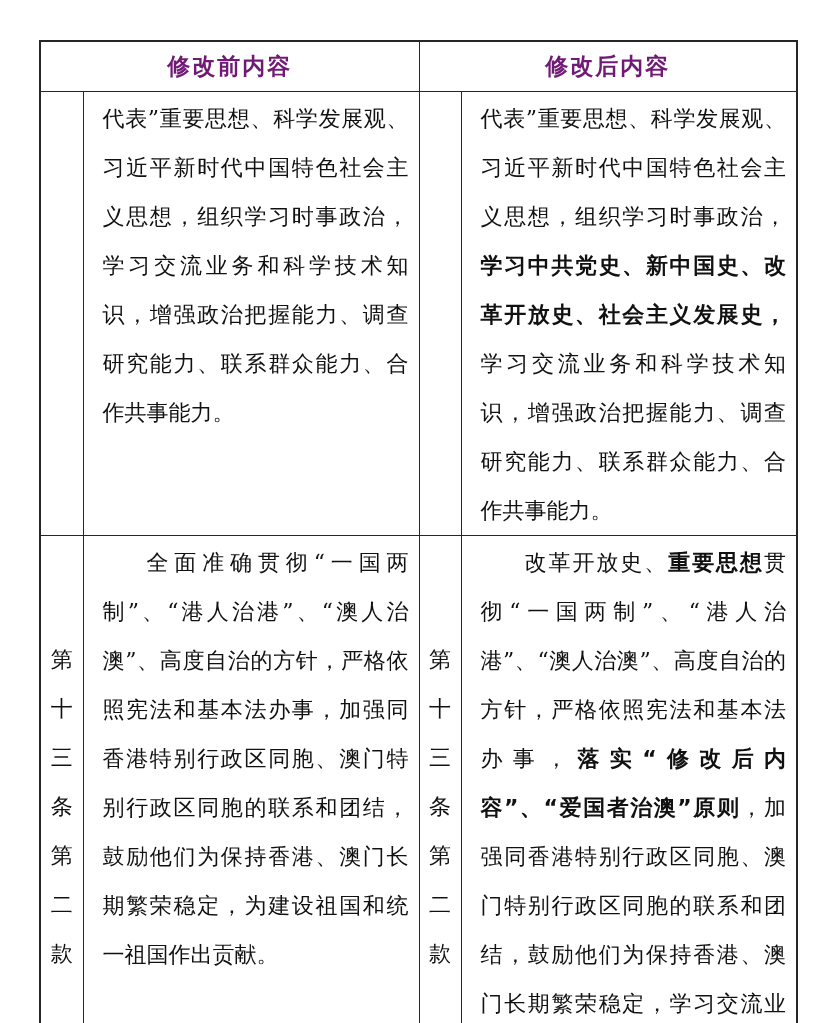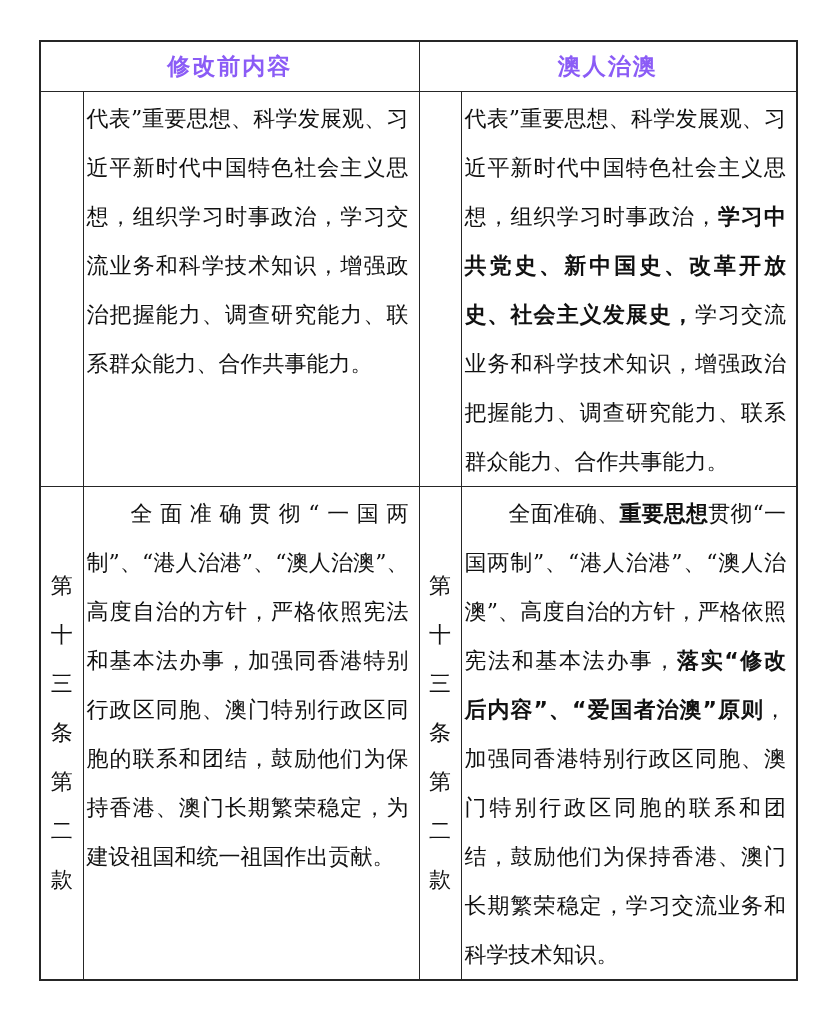--- a/index.html
+++ b/index.html
@@ -17,29 +17,29 @@
     background:#ffffff;
     border:2px solid #262626;
   }
   .cmp th, .cmp td { border:1px solid #262626; padding:0; }
   .cmp tr.hdr { height:50px; }
   .cmp tr.r1 { height:395px; }
   .cmp tr.r2 { height:492px; }
   th.colhead {
     font-family:"DejaVu Sans","Liberation Sans",sans-serif;
     font-weight:bold; font-size:23px; letter-spacing:2px;
-    text-align:center; vertical-align:middle; color:#8b5cf6;
+    text-align:center; vertical-align:middle; color:#701a75;
   }
   td.labelcol { vertical-align:middle; }
   .vlabel {
     display:flex; flex-direction:column; align-items:center; justify-content:center;
     font-size:22px; line-height:49px; color:#111; width:100%;
   }
   .vlabel div { height:49px; text-align:center; }
-  td.content { vertical-align:top; padding:2px 10px 0 3px; }
+  td.content { vertical-align:top; padding:2px 10px 0 19px; }
   .para {
     font-size:22px; line-height:49px; text-align:justify;
     word-break:break-all; color:#111;
   }
   .para.indent { text-indent:44px; }
   .em {
     font-weight:700;
     font-family:"DejaVu Sans","Liberation Sans",sans-serif;
   }
 </style>
@@ -50,21 +50,21 @@
   <table class="cmp">
     <colgroup>
       <col style="width:43px">
         <col style="width:336px">
         <col style="width:42px">
         <col style="width:336px">
     </colgroup>
     <tbody>
         <tr class="hdr">
       <th class="colhead" colspan="2">修改前内容</th>
-      <th class="colhead" colspan="2">澳人治澳</th>
+      <th class="colhead" colspan="2">修改后内容</th>
     </tr>
     <tr class="r1">
       <td class="labelcol">
         <div class="vlabel"></div>
       </td>
       <td class="content">
         <div class="para"><span>代表”重要思想、科学发展观、习近平新时代中国特色社会主义思想，组织学习时事政治，学习交流业务和科学技术知识，增强政治把握能力、调查研究能力、联系群众能力、合作共事能力。</span></div>
       </td>
       <td class="labelcol">
         <div class="vlabel"></div>
@@ -93,18 +93,18 @@
               <div>第</div>
               <div>十</div>
               <div>三</div>
               <div>条</div>
               <div>第</div>
               <div>二</div>
               <div>款</div>
             </div>
       </td>
       <td class="content">
-        <div class="para indent"><span>全面准确、</span><span class="em">重要思想</span><span>贯彻“一国两制”、“港人治港”、“澳人治澳”、高度自治的方针，严格依照宪法和基本法办事，</span><span class="em">落实“修改后内容”、“爱国者治澳”原则</span><span>，加强同香港特别行政区同胞、澳门特别行政区同胞的联系和团结，鼓励他们为保持香港、澳门长期繁荣稳定，学习交流业务和科学技术知识。</span></div>
+        <div class="para indent"><span>改革开放史、</span><span class="em">重要思想</span><span>贯彻“一国两制”、“港人治港”、“澳人治澳”、高度自治的方针，严格依照宪法和基本法办事，</span><span class="em">落实“修改后内容”、“爱国者治澳”原则</span><span>，加强同香港特别行政区同胞、澳门特别行政区同胞的联系和团结，鼓励他们为保持香港、澳门长期繁荣稳定，学习交流业务和科学技术知识。</span></div>
       </td>
     </tr>
   </tbody>
     </table>
 </div>
 
 </body></html>

